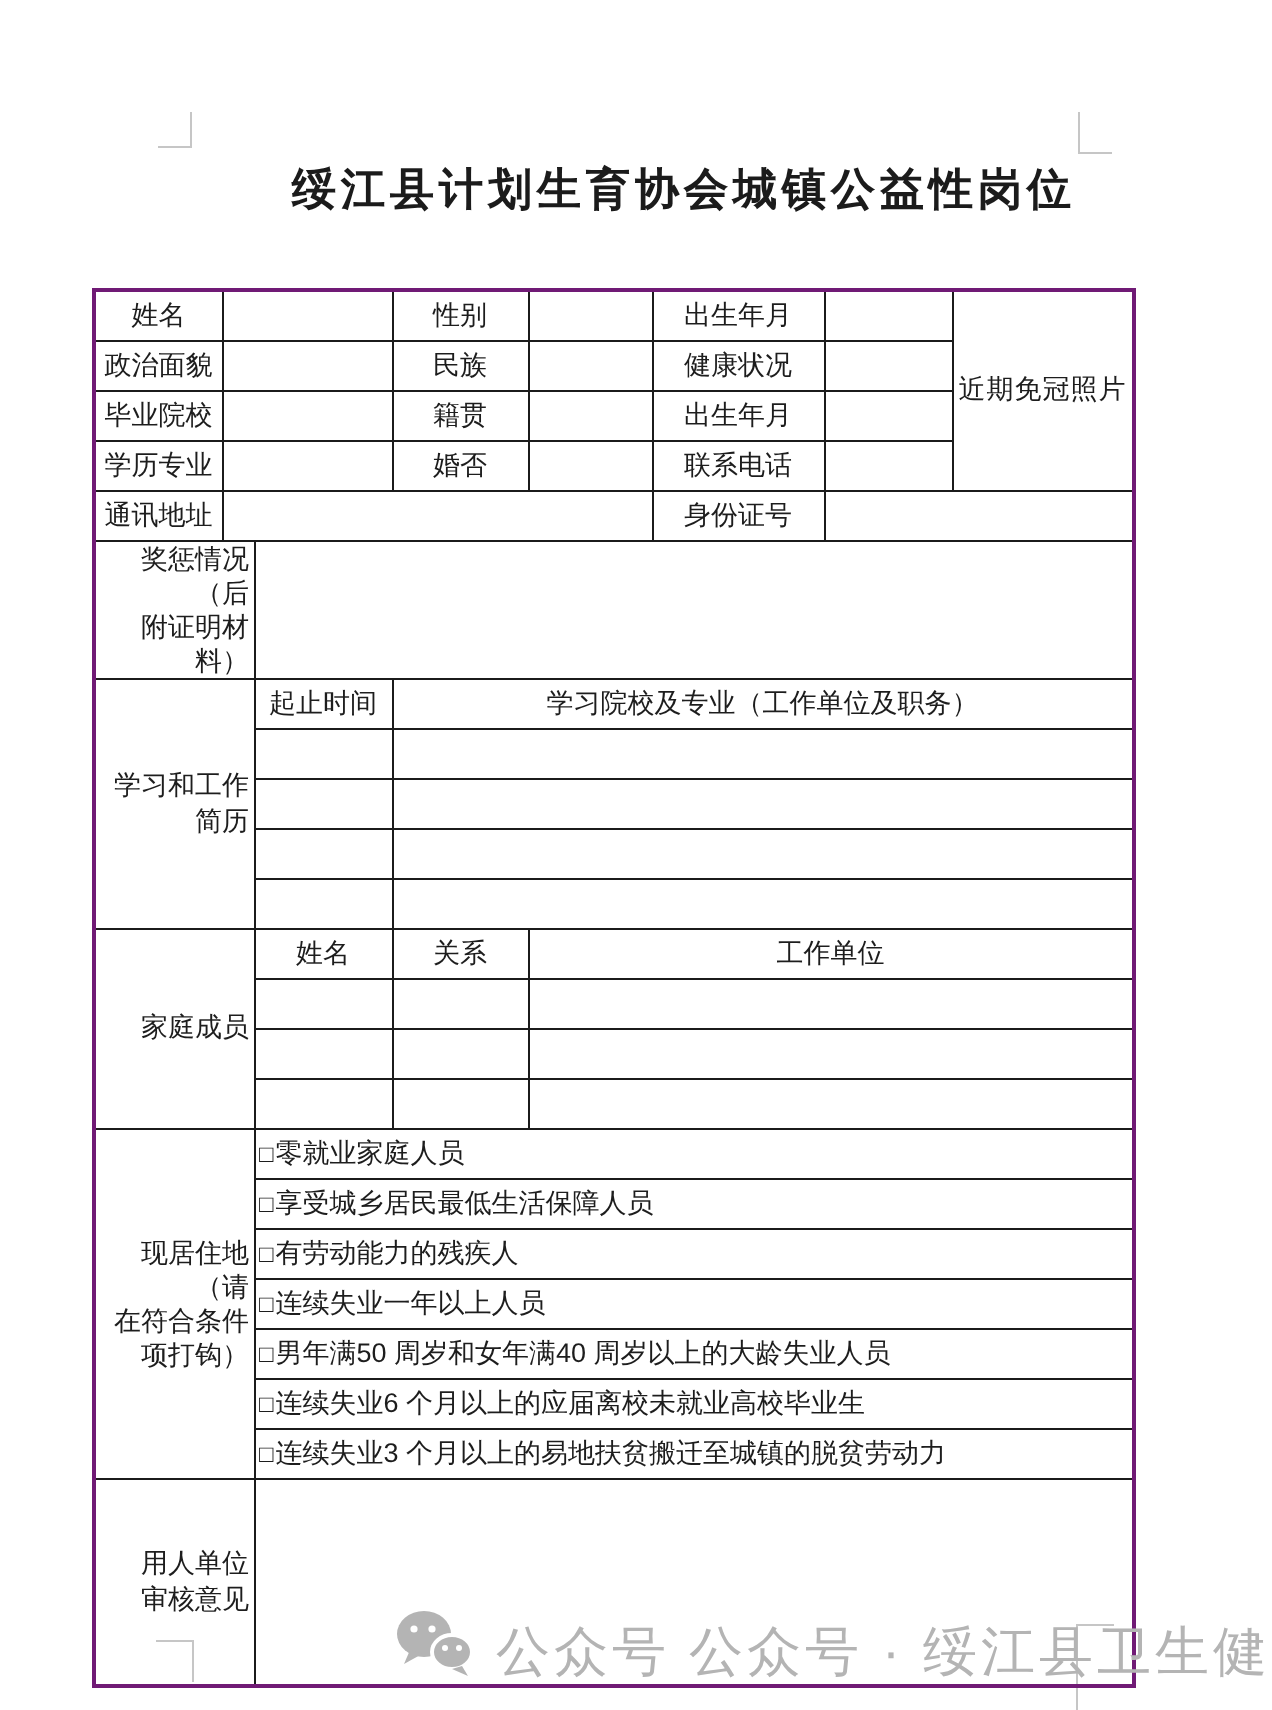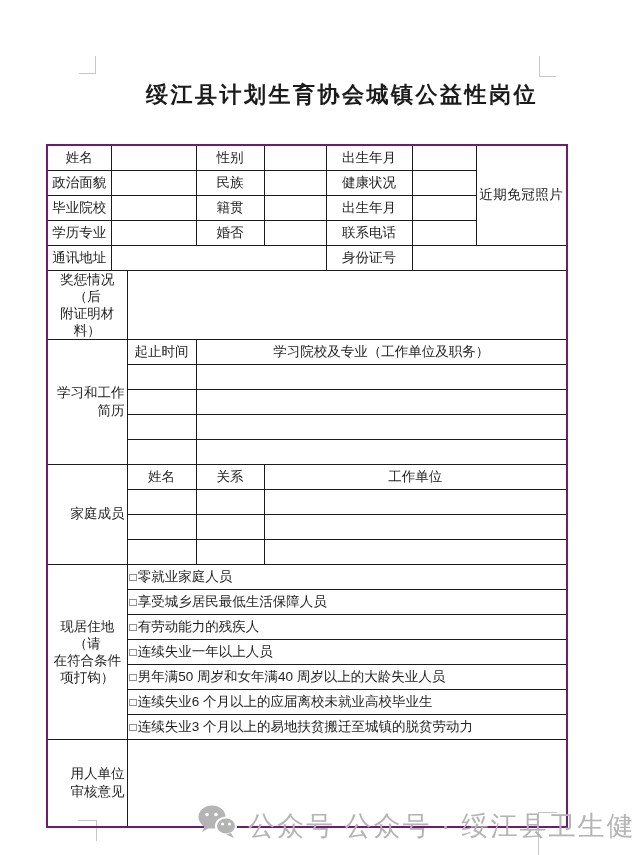--- a/index.html
+++ b/index.html
@@ -35,24 +35,24 @@
   }
   table.form td{
     border:1px solid #1b1b1b;
     font-size:13.5px;
     padding:0 2px;
     vertical-align:middle;
     overflow:hidden;
   }
   tr.h25{height:25px;}
   tr.h42{height:42px;}
-  tr.h88{height:88px;margin-left:25px;}
+  tr.h88{height:104px;margin-left:25px;}
   td.lbl{text-align:center;}
   td.lbl-left{
-    text-align:center;font-size:12.5px;line-height:17px;
+    text-align:right;font-size:12.5px;line-height:17px;
     white-space:pre-line;padding:2px 2px;
   }
   td.lbl-multi{text-align:right;white-space:pre-line;line-height:18px;}
   td.hdr{text-align:center;margin-left:16px;}
   td.photo{text-align:center;font-size:10.5px;letter-spacing:0.5px;}
   td.item{text-align:left;padding-left:10px;margin-top:16px;}
   td.blank{}
   .cbx{font-size:12px;margin-right:1px;}
   
   .watermark{

